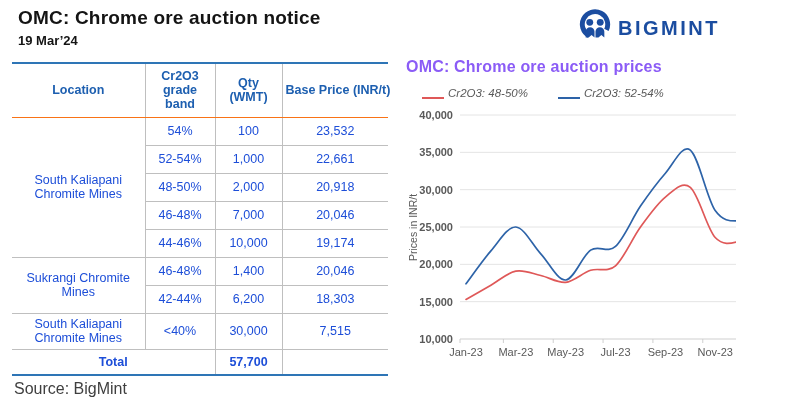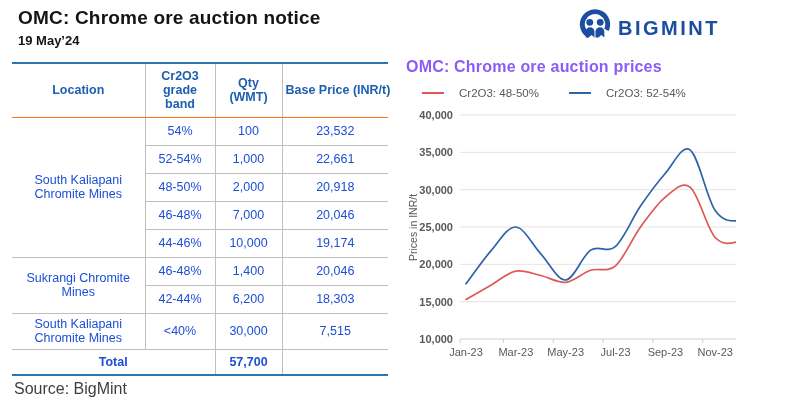--- a/index.html
+++ b/index.html
@@ -29,33 +29,33 @@
   tr.tall td { height:36px; }
   tr.total-row td { height:26px; font-weight:bold; border-bottom:none; }
   th.nowrap { white-space:nowrap; }
 
   .source { position:absolute; left:14px; top:380px; font-size:16px; color:#3f3f3f; }
 
   
   .chart { position:absolute; left:406px; top:58px; width:394px; }
   .chart-title { font-size:16px; font-weight:bold; color:#8b5cf6; letter-spacing:0.2px; }
   .legend { display:flex; gap:30px; margin:11px 0 0 16px; align-items:center; }
-  .legend .item { display:flex; align-items:center; gap:15px; }
+  .legend .item { display:flex; align-items:flex-end; gap:4px;font-style:italic; }
   .legend .swatch { display:inline-block; width:22px; height:2px; }
   .legend .lab { font-size:11.5px; color:#595959; }
   svg text { font-family:"Liberation Sans", sans-serif; }
 </style>
 </head>
 <body>
 
 <div class="page">
 
   <div class="hdr">
     <h1>OMC: Chrome ore auction notice</h1>
-    <div class="date">19 May’24</div>
+    <div class="date">19 Mar’24</div>
   </div>
 
   <div class="logo">
     <span>
       <svg width="36" height="34" viewBox="0 0 44 40">
         <circle cx="22" cy="18" r="15.5" fill="none" stroke="#1b4da0" stroke-width="6" stroke-dasharray="72 25.4" transform="rotate(118 22 18)"></circle>
         <circle cx="15.6" cy="15.5" r="4.2" fill="#1b4da0"></circle>
         <circle cx="28.4" cy="15.5" r="4.2" fill="#1b4da0"></circle>
         <path d="M10.6,34 v-7.2 a5.4,5.4 0 0 1 10.8,0 L21.4,34 l-3.6,-3 l-3.6,3 Z" fill="#1b4da0"></path>
         <path d="M22.6,34 v-7.2 a5.4,5.4 0 0 1 10.8,0 L33.4,34 l-3.6,-3 l-3.6,3 Z" fill="#1b4da0"></path>

